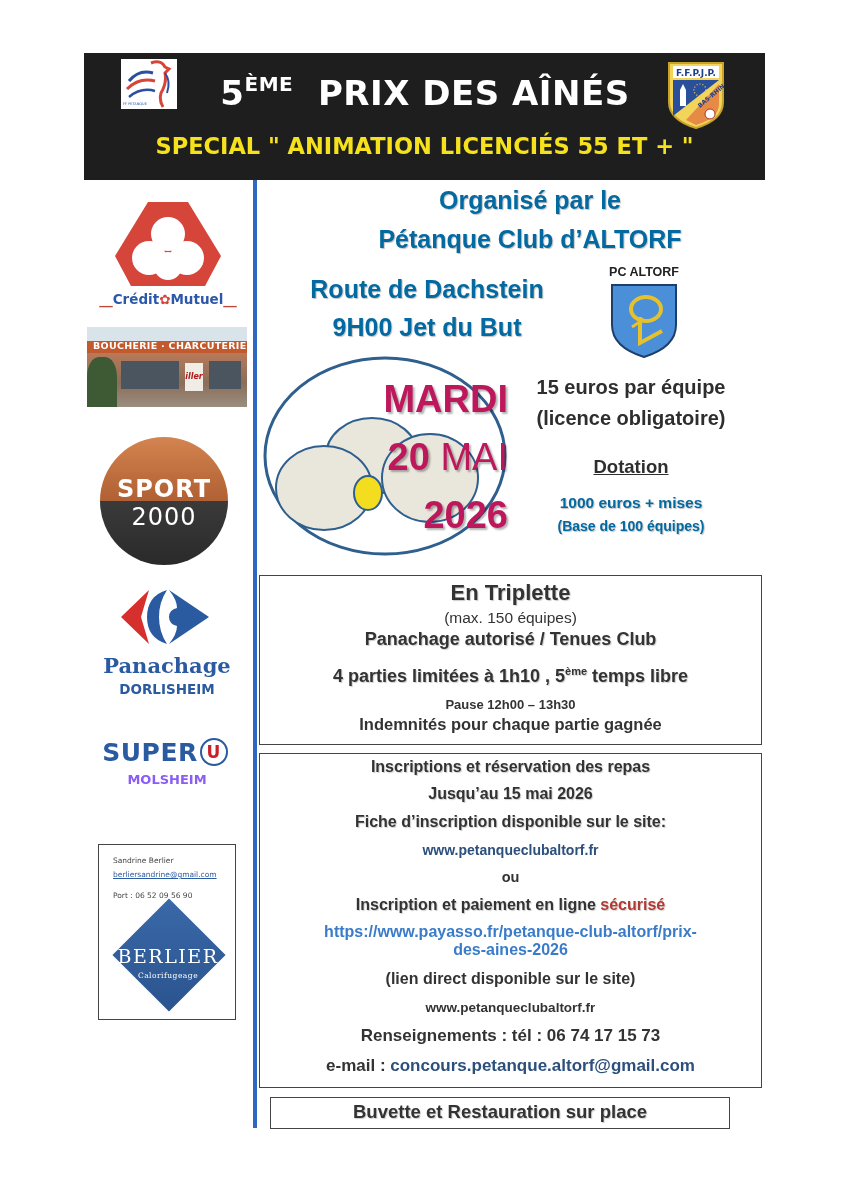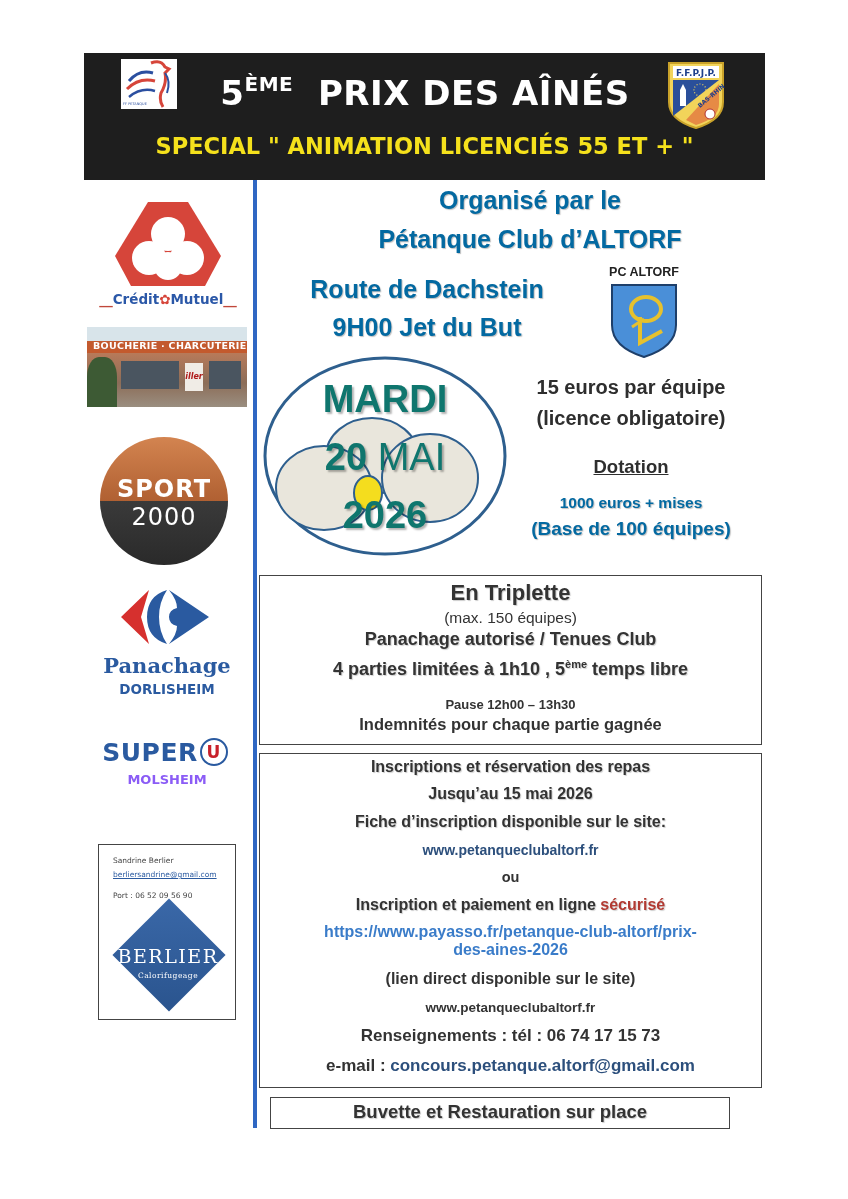--- a/index.html
+++ b/index.html
@@ -53,31 +53,31 @@
   
   .main-t { font-family: "Liberation Sans","DejaVu Sans",sans-serif; font-weight: bold; color: #0369a1; text-shadow: 1px 1px 1px rgba(0,0,0,0.25); white-space: nowrap; text-align: center; }
   #org1 { left: 380px; top: 186px; width: 300px; font-size: 25px; }
   #org2 { left: 360px; top: 225px; width: 340px; font-size: 25px; }
   #route { left: 282px; top: 275px; width: 290px; font-size: 25px; }
   #jet { left: 282px; top: 313px; width: 290px; font-size: 25px; }
   #pc-label { left: 604px; top: 265px; width: 80px; font-size: 12.5px; text-shadow: none; color: #222; }
   #pc-crest { left: 610px; top: 283px; width: 68px; height: 76px; }
 
   #date-art { left: 262px; top: 356px; width: 246px; height: 204px; }
-  .date-t { font-family: "Liberation Sans","DejaVu Sans",sans-serif; font-weight: bold; color: #0f766e; text-shadow: 2px 2px 2px rgba(0,0,0,0.3); text-align: center; white-space: nowrap; }
+  .date-t { font-family: "Liberation Sans","DejaVu Sans",sans-serif; font-weight: bold; color: #be185d; text-shadow: 2px 2px 2px rgba(0,0,0,0.3); text-align: right; white-space: nowrap; }
   #mardi { left: 262px; top: 378px; width: 246px; font-size: 38px; }
   #dmai { left: 262px; top: 436px; width: 246px; font-size: 38px; font-weight: normal; }
   #dmai b { font-weight: bold; }
   #dyear { left: 262px; top: 494px; width: 246px; font-size: 38px; }
 
   #price1 { left: 506px; top: 376px; width: 250px; font-size: 20px; text-shadow: none; color: #2e2e2e; text-align: center; }
   #price2 { left: 506px; top: 407px; width: 250px; font-size: 20px; text-shadow: none; color: #2e2e2e; }
   #dotation { left: 506px; top: 456px; width: 250px; font-size: 18.5px; text-decoration: underline; text-shadow: none; color: #2e2e2e; }
   #dot1 { left: 506px; top: 494px; width: 250px; font-size: 15.5px; }
-  #dot2 { left: 506px; top: 518px; width: 250px; font-size: 19px; }
+  #dot2 { left: 506px; top: 518px; width: 250px; font-size: 14px; }
 
   .box { border: 1.5px solid #444; background: #fff; }
   #box-format { left: 259px; top: 575px; width: 503px; height: 170px; }
   #box-insc { left: 259px; top: 753px; width: 503px; height: 335px; }
   #box-buvette { left: 270px; top: 1097px; width: 460px; height: 32px; }
 
   .bl { position: absolute; left: 0; width: 100%; text-align: center; white-space: nowrap; font-family: "Liberation Sans","DejaVu Sans",sans-serif; color: #333; }
   .bold { font-weight: bold; }
   .sh { text-shadow: 1px 1px 1px rgba(0,0,0,0.2); }
   .blue-dark { color: #2c4f7c; }
@@ -198,21 +198,21 @@
 <div id="price1" class="abs main-t">15 euros par équipe</div>
 <div id="price2" class="abs main-t">(licence obligatoire)</div>
 <div id="dotation" class="abs main-t">Dotation</div>
 <div id="dot1" class="abs main-t">1000 euros + mises</div>
 <div id="dot2" class="abs main-t">(Base de 100 équipes)</div>
 
 <div id="box-format" class="abs box">
   <div class="bl bold sh" style="top:4px;font-size:22px;">En Triplette</div>
   <div class="bl" style="top:33px;font-size:15.5px;">(max. 150 équipes)</div>
   <div class="bl bold sh" style="top:53px;font-size:18px;">Panachage autorisé / Tenues Club</div>
-  <div class="bl bold sh" style="top:82px;font-size:18px;text-align:center;"><span>4 parties limitées à 1h10 , 5</span><sup style="font-size:11px;">ème</sup><span> temps libre</span></div>
+  <div class="bl bold sh" style="top:89px;font-size:18px;text-align:center;"><span>4 parties limitées à 1h10 , 5</span><sup style="font-size:11px;">ème</sup><span> temps libre</span></div>
   <div class="bl bold" style="top:121px;font-size:13px;">Pause 12h00 – 13h30</div>
   <div class="bl" style="top:139px;font-size:16.5px;font-weight:600;">Indemnités pour chaque partie gagnée</div>
 </div>
 
 <div id="box-insc" class="abs box">
   <div class="bl bold sh" style="top:4px;font-size:16px;">Inscriptions et réservation des repas</div>
   <div class="bl bold sh" style="top:31px;font-size:16px;">Jusqu’au 15 mai 2026</div>
   <div class="bl bold sh" style="top:59px;font-size:16px;">Fiche d’inscription disponible sur le site:</div>
   <div class="bl bold blue-dark" style="top:88px;font-size:14px;">www.petanqueclubaltorf.fr</div>
   <div class="bl bold" style="top:115px;font-size:14.5px;">ou</div>

